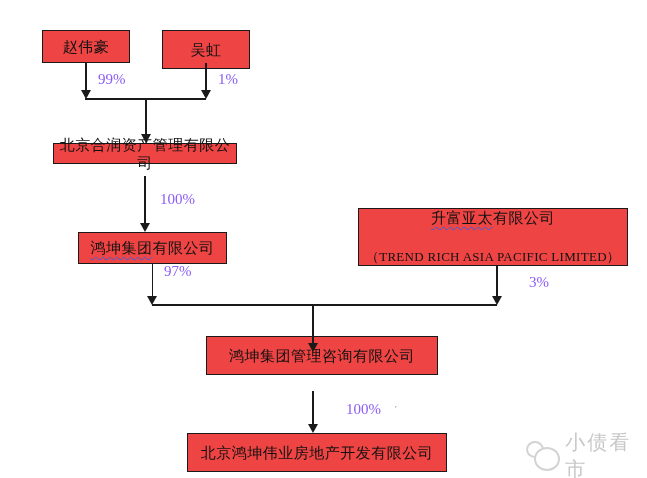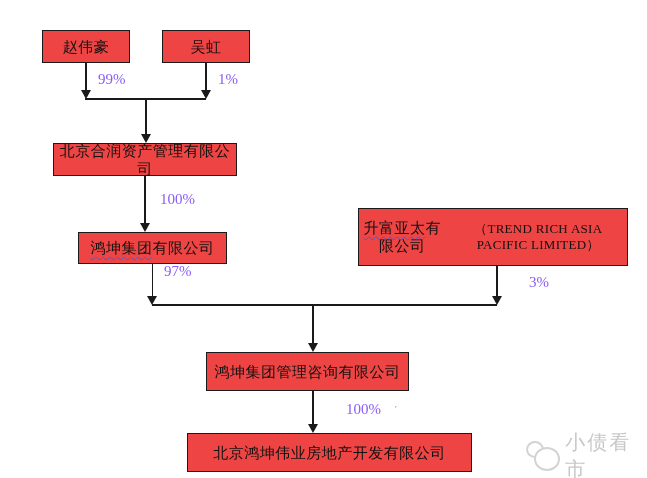--- a/index.html
+++ b/index.html
@@ -6,21 +6,21 @@
   .canvas {
     position:relative; width:647px; height:478px; background:#ffffff;
     font-family:"Liberation Serif","DejaVu Serif",serif; color:#111; overflow:hidden;
   }
   .node {
     position:absolute; box-sizing:border-box; background:#ef4444;
     border:1.5px solid #1a1a1a; display:flex; align-items:center;
     justify-content:center; text-align:center; font-size:15px; line-height:1.2;
     letter-spacing:0.5px;
   }
-  .node.two-line { flex-direction:row; justify-content:space-between; gap:4px; }
+  .node.two-line { flex-direction:column; justify-content:space-between; gap:4px; }
   .node .en-line { font-size:13px; letter-spacing:0.3px; }
   .wavy {
     text-decoration:underline; text-decoration-style:wavy;
     text-decoration-color:#3b5fd9; text-decoration-thickness:1px;
     text-underline-offset:3px;
   }
   .vline { position:absolute; width:1.5px; background:#1a1a1a; }
   .hline { position:absolute; height:1.5px; background:#1a1a1a; }
   .arrow-down {
     position:absolute; width:0; height:0;
@@ -49,42 +49,42 @@
 </style>
 </head>
 <body>
 
 <div class="canvas">
 
   <div class="node" style="left:42px; top:30px; width:88px; height:33px;">
     <span>赵伟豪</span>
   </div>
 
-  <div class="node" style="left:162px; top:30px; width:88px; height:33px;">
+  <div class="node" style="left:162px; top:30px; width:88px; height:39px;">
     <span>吴虹</span>
   </div>
 
-  <div class="node" style="left:53px; top:143px; width:184px; height:33px;justify-content:flex-end;">
+  <div class="node" style="left:53px; top:143px; width:184px; height:21px;justify-content:flex-end;">
     <span>北京合润资产管理有限公司</span>
   </div>
 
   <div class="node" style="left:78px; top:232px; width:149px; height:32px;">
     <span><span class="wavy">鸿坤集团</span><span>有限公司</span></span>
   </div>
 
   <div class="node two-line" style="left:358px; top:208px; width:270px; height:58px;">
     <span><span class="wavy">升富亚太</span><span>有限公司</span></span>
     <span class="en-line">（TREND RICH ASIA PACIFIC LIMITED）</span>
   </div>
 
-  <div class="node" style="left:206px; top:352px; width:203px; height:39px;">
+  <div class="node" style="left:206px; top:336px; width:232px; height:39px;">
     <span>鸿坤集团管理咨询有限公司</span>
   </div>
 
-  <div class="node" style="left:187px; top:433px; width:285px; height:39px;">
+  <div class="node" style="left:187px; top:433px; width:260px; height:39px;">
     <span>北京鸿坤伟业房地产开发有限公司</span>
   </div>
 
   <div class="vline" style="left:85.25px; top:63px;  height:28px;"></div>
   <div class="arrow-down" style="left:81px; top:90px;"></div>
 
   <div class="vline" style="left:205.25px; top:63px; height:28px;"></div>
   <div class="arrow-down" style="left:201px; top:90px;"></div>
 
   <div class="hline" style="left:85px; top:98px; width:121px;"></div>

